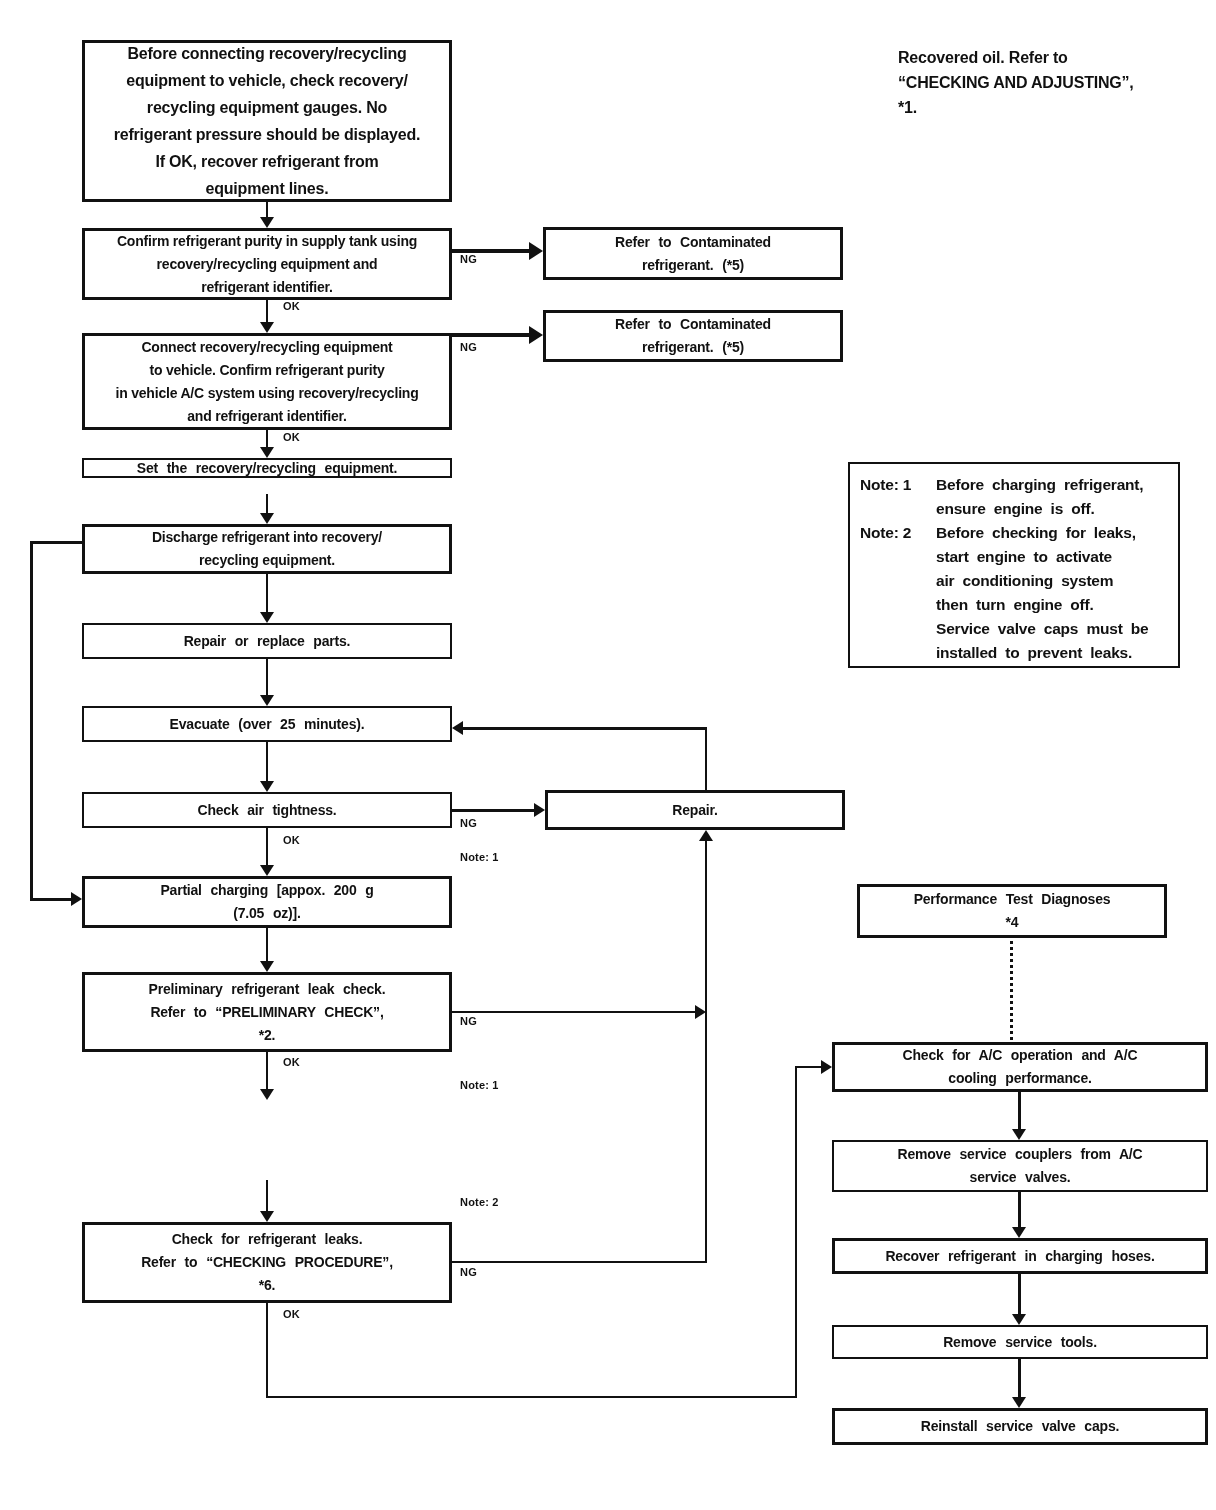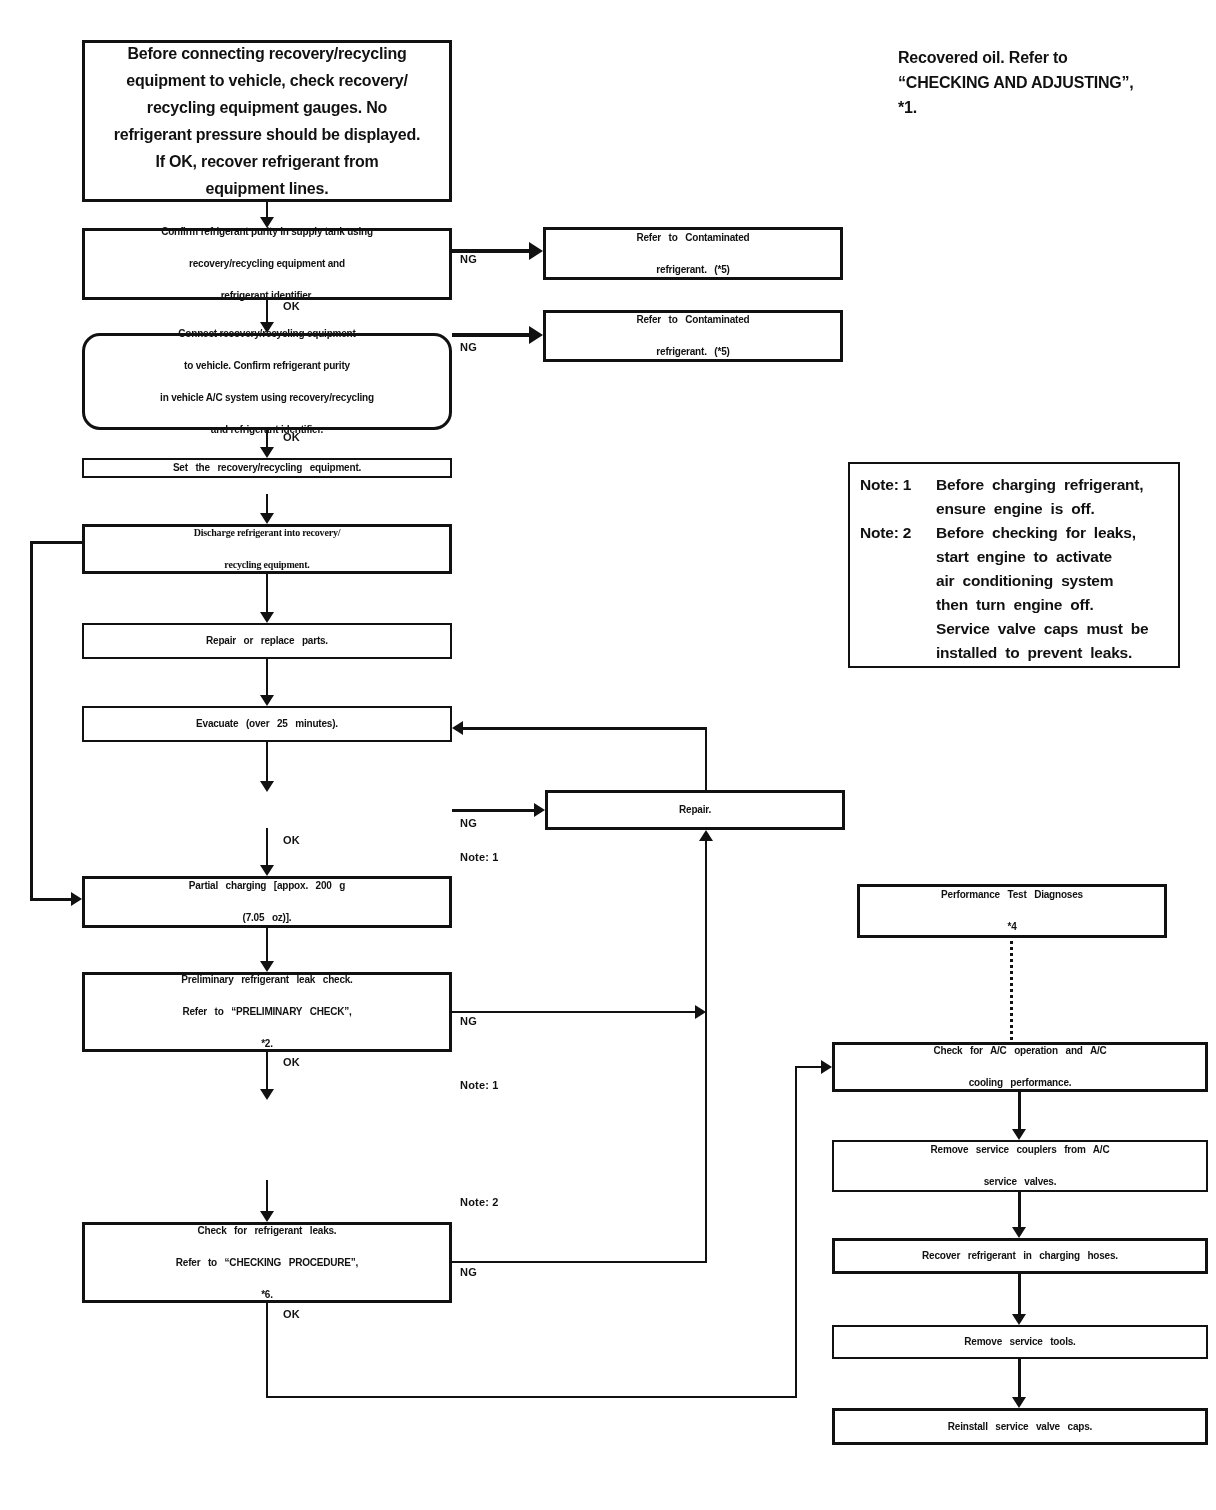--- a/index.html
+++ b/index.html
@@ -4,21 +4,21 @@
 <style>
   html,body{margin:0;padding:0;background:#fff;}
   #canvas{
     position:relative;width:1216px;height:1510px;background:#fff;
     font-family:"Liberation Sans","DejaVu Sans",sans-serif;
     color:#111;overflow:hidden;padding-left:48px;
   }
   .node{
     position:absolute;border:3px solid #111;background:#fff;
     display:flex;align-items:center;justify-content:center;
-    text-align:center;font-size:10px;font-weight:600;line-height:32px;
+    text-align:center;font-size:14px;font-weight:600;line-height:23px;
     letter-spacing:-0.2px;white-space:pre-line;box-sizing:border-box;
     word-spacing:5px;
   }
   .node.thin{border-width:2px;}
   .node.tight{word-spacing:normal;}
   .lbl{
     position:absolute;font-size:11px;font-weight:600;letter-spacing:0.2px;
     white-space:pre-line;
   }
   .line{position:absolute;background:#111;}
@@ -54,37 +54,38 @@
 If OK, recover refrigerant from
 equipment lines.</div>
 
   <div class="node tight" style="left:82px;top:228px;width:370px;height:72px;">Confirm refrigerant purity in supply tank using
 recovery/recycling equipment and
 refrigerant identifier.</div>
 
   <div class="node" style="left:543px;top:227px;width:300px;height:53px;">Refer to Contaminated
 refrigerant. (*5)</div>
 
-  <div class="node tight" style="left:82px;top:333px;width:370px;height:97px;border-radius:18px;">Connect recovery/recycling equipment
+  <div class="node tight" style="left:82px;top:333px;width:370px;height:97px;">Connect recovery/recycling equipment
 to vehicle. Confirm refrigerant purity
 in vehicle A/C system using recovery/recycling
 and refrigerant identifier.</div>
 
   <div class="node" style="left:543px;top:310px;width:300px;height:52px;">Refer to Contaminated
 refrigerant. (*5)</div>
 
   <div class="node thin" style="left:82px;top:458px;width:370px;height:20px;">Set the recovery/recycling equipment.</div>
 
-  <div class="node tight" style="left:82px;top:524px;width:370px;height:50px;font-family:Liberation Serif, serif;">Discharge refrigerant into recovery/
+  <div class="node tight" style="left:82px;top:524px;width:370px;height:50px;">Discharge refrigerant into recovery/
 recycling equipment.</div>
 
   <div class="node thin" style="left:82px;top:623px;width:370px;height:36px;">Repair or replace parts.</div>
 
   <div class="node thin" style="left:82px;top:706px;width:370px;height:36px;">Evacuate (over 25 minutes).</div>
 
+  <div class="node thin" style="left:82px;top:792px;width:370px;height:36px;">Check air tightness.</div>
 
   <div class="node" style="left:545px;top:790px;width:300px;height:40px;">Repair.</div>
 
   <div class="node" style="left:82px;top:876px;width:370px;height:52px;">Partial charging [appox. 200 g
 (7.05 oz)].</div>
 
   <div class="node" style="left:82px;top:972px;width:370px;height:80px;">Preliminary refrigerant leak check.
 Refer to “PRELIMINARY CHECK”,
 *2.</div>
 

